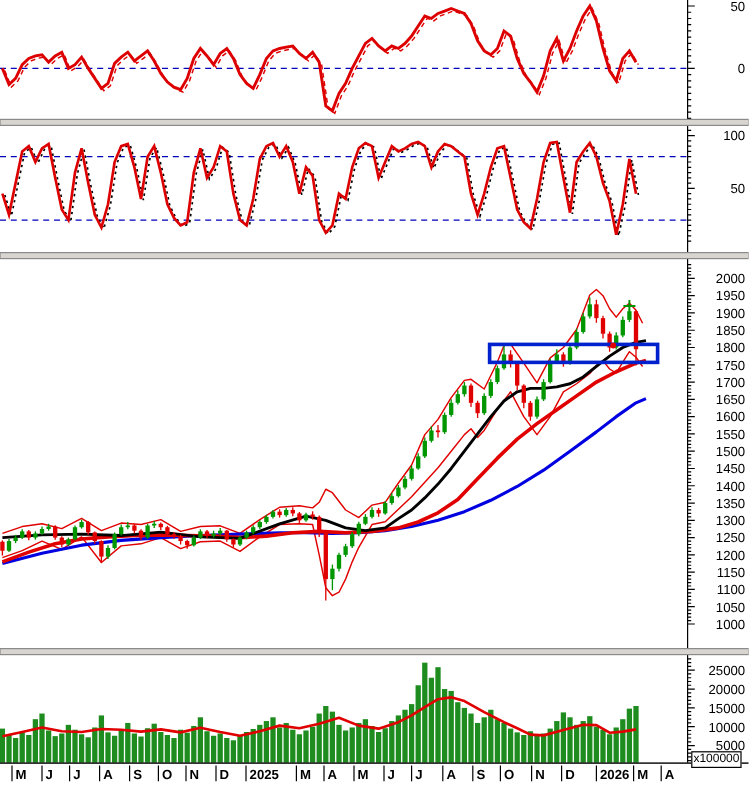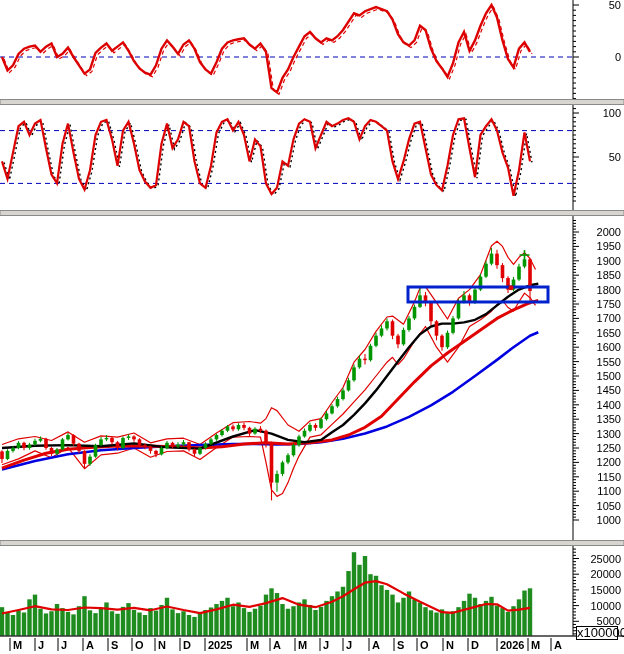--- a/index.html
+++ b/index.html
@@ -1,20 +1,20 @@
 <!DOCTYPE html>
 <html><head>
 <meta charset="utf-8">
 <style>
   html,body{margin:0;padding:0;background:#fff;}
   #chart-root{position:relative;width:624px;height:654px;background:#fff;overflow:hidden;
     font-family:"Liberation Sans", sans-serif;}
   #chart-svg-mount{position:absolute;left:0;top:0;width:624px;height:654px;}
   #vol-mult-box{position:absolute;left:576px;top:626px;width:40px;height:12px;
-    border:1px solid #000;background:#fff;font-size:13px;line-height:12px;text-align:left;color:#000;}
+    border:1px solid #000;background:#fff;font-size:10px;line-height:12px;text-align:center;color:#000;}
   svg text{font-family:"Liberation Sans", sans-serif;}
 </style>
 </head>
 <body>
 
 <div id="chart-root">
   <div id="chart-svg-mount"><svg width="624" height="654">
         <g>
           <line x1="0" x2="573" y1="57" y2="57" stroke="#0000bb" stroke-width="1" stroke-dasharray="5 4"></line>
           <polyline points="4.0,59.0 9.5,72.5 15.0,67.3 20.5,55.9 26.0,50.7 31.5,48.6 37.0,47.6 42.5,53.8 48.0,48.6 53.5,45.5 59.0,59.0 64.5,55.9 70.0,49.6 75.5,59.0 81.0,67.3 86.5,75.6 92.0,71.5 97.5,54.8 103.0,49.6 108.5,45.5 114.0,52.8 119.5,48.6 125.0,44.4 130.5,52.8 136.0,63.2 141.5,70.4 147.0,74.6 152.5,76.7 158.0,67.3 163.5,50.7 169.0,42.4 174.5,48.6 180.0,55.9 185.5,46.5 191.0,42.4 196.5,50.7 202.0,64.2 207.5,71.5 213.0,75.6 218.5,64.2 224.0,50.7 229.5,44.4 235.0,42.4 240.5,41.3 246.0,40.3 251.5,46.5 257.0,50.7 262.5,45.5 268.0,53.8 273.5,90.2 279.0,94.4 284.5,79.8 290.0,71.5 295.5,59.0 301.0,48.6 306.5,38.2 312.0,34.0 317.5,40.3 323.0,44.4 328.5,40.3 334.0,42.4 339.5,38.2 345.0,32.0 350.5,23.6 356.0,15.3 361.5,17.4 367.0,13.2 372.5,11.2 378.0,9.1 383.5,11.2 389.0,13.2 394.5,21.6 400.0,36.1 405.5,44.4 411.0,47.6 416.5,42.4 422.0,27.8 427.5,32.0 433.0,50.7 438.5,63.2 444.0,70.4 449.5,78.8 455.0,65.2 460.5,44.4 466.0,34.0 471.5,52.8 477.0,42.4 482.5,27.8 488.0,15.3 493.5,7.0 499.0,19.5 504.5,42.4 510.0,61.1 515.5,69.4 521.0,50.7 526.5,44.4 532.0,53.8" fill="none" stroke="#dd0000" stroke-width="1.2" stroke-dasharray="4 3"></polyline>

